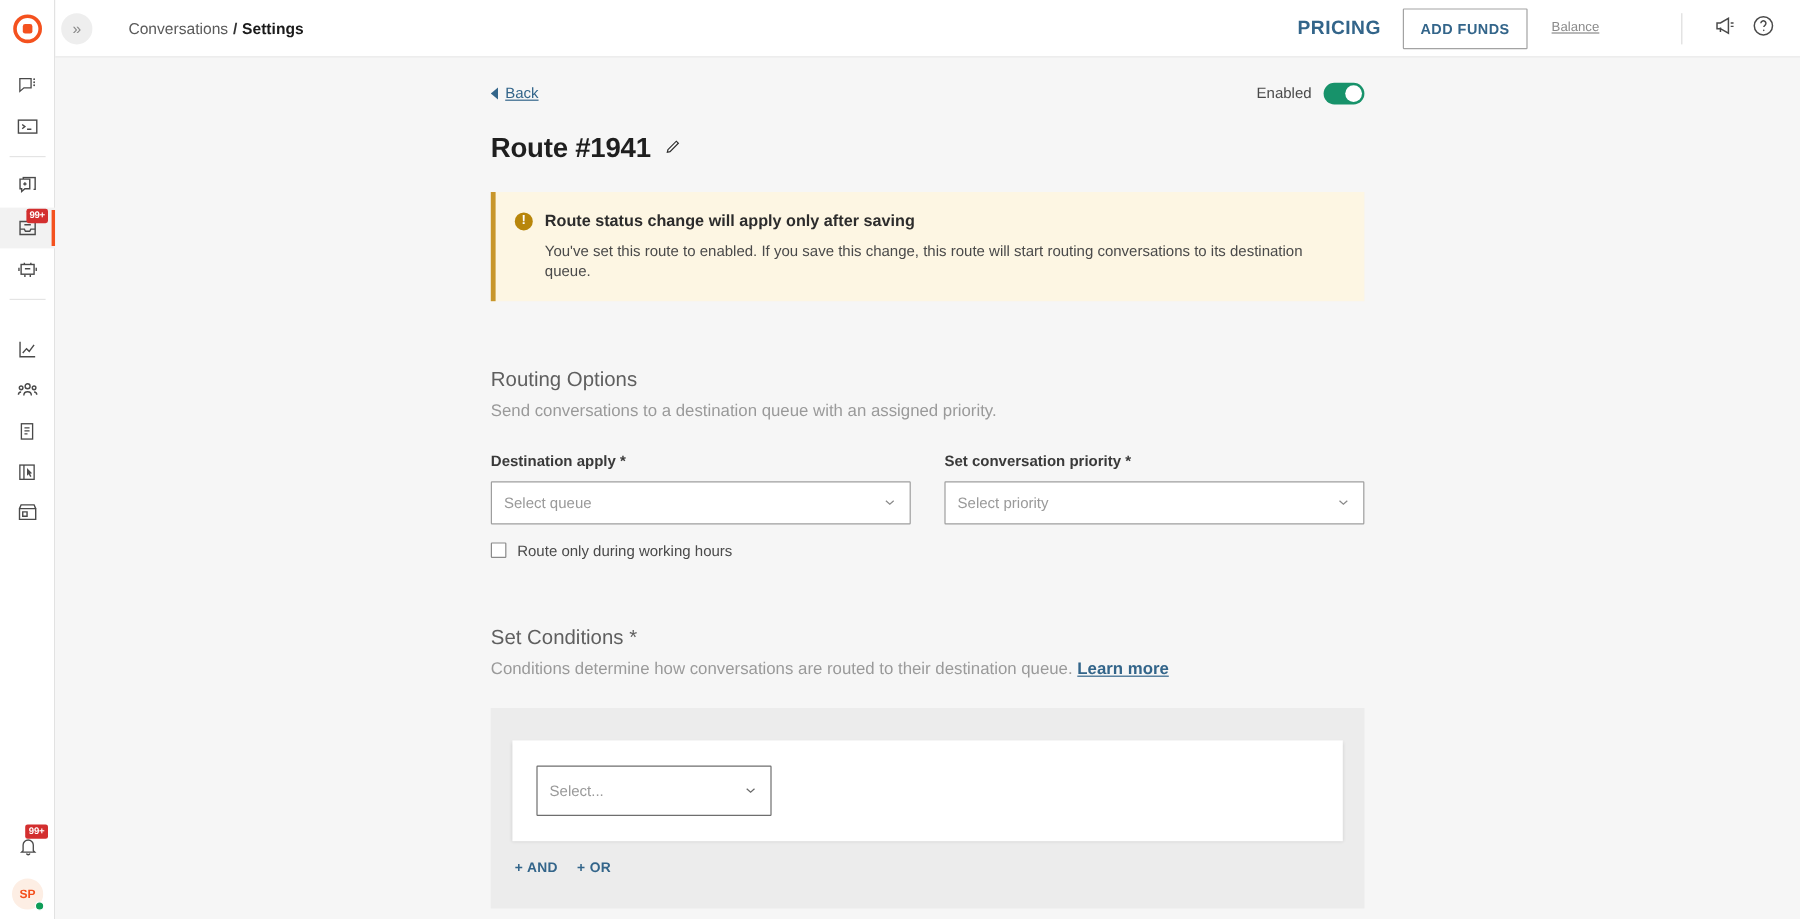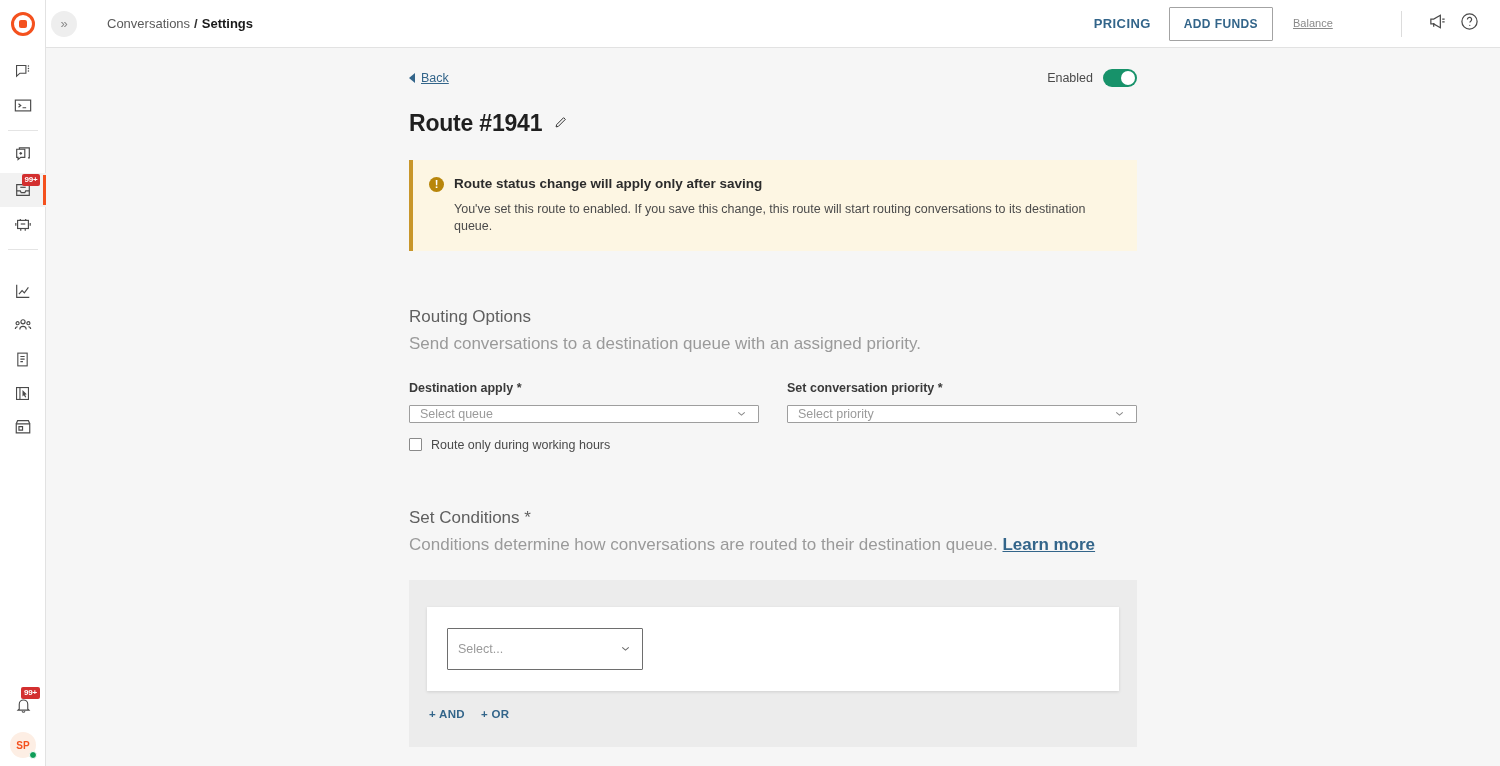--- a/index.html
+++ b/index.html
@@ -89,21 +89,21 @@
   .crumbs {
     margin-left: 30px; font-size: 13px; color: #5a5a5a;
     display: flex; gap: 4px; align-items: baseline;
   }
   .crumbs .sep { color: #333; font-weight: bold; }
   .crumbs .cur { color: #1a1a1a; font-weight: bold; }
   .header-right {
     margin-left: auto; display: flex; align-items: center; gap: 0;
   }
   .pricing-link {
-    font-size: 13px; color: #33658a; font-weight: bold;
+    font-size: 16px; color: #33658a; font-weight: bold;
     letter-spacing: 0.4px; cursor: pointer; margin-right: 18px;
   }
   .addfunds-btn {
     font-size: 12px; color: #33658a; font-weight: bold;
     letter-spacing: 0.4px;
     border: 1px solid #a3a3a3; background: #fff;
     padding: 9px 14px; cursor: pointer; border-radius: 1px;
   }
   .balance-block {
     margin-left: 20px; width: 92px;
@@ -166,28 +166,28 @@
     background: #b8860b; color: #fff; flex: 0 0 15px;
     font-size: 11px; font-weight: bold; line-height: 15px; text-align: center;
     margin-top: 1px;
   }
   .warn-title { font-size: 13.5px; font-weight: bold; color: #2c2c2c; }
   .warn-body { font-size: 12.5px; color: #4a4a4a; margin-top: 9px; margin-left: 25px; line-height: 1.35; }
 
   
   .section { margin-top: 56px; }
   .sec-title { font-size: 17px; color: #5f5f5f; font-weight: normal; }
-  .sec-sub { font-size: 17px; color: #9a9a9a; margin-top: 7px; }
+  .sec-sub { font-size: 14px; color: #9a9a9a; margin-top: 7px; }
   .sec-sub a { color: #33658a; text-decoration: underline; font-weight: bold; }
 
   .fields { display: flex; gap: 28px; margin-top: 27px; }
   .field { flex: 1; min-width: 0; }
   .field-lbl { font-size: 12.5px; color: #3a3a3a; font-weight: bold; }
   .select {
-    margin-top: 10px; height: 18px;
+    margin-top: 10px; height: 36px;
     border: 1px solid #9e9e9e; background: #fff;
     display: flex; align-items: center; padding: 0 10px;
     cursor: pointer; border-radius: 1px;
   }
   .select .ph { font-size: 12.5px; color: #9a9a9a; }
   .select .chev { margin-left: auto; color: #8a8a8a; display: flex; }
 
   .check-row { display: flex; align-items: center; gap: 9px; margin-top: 15px; cursor: pointer; }
   .checkbox {
     width: 13px; height: 13px; border: 1px solid #8a8a8a; background: #fff; border-radius: 1px;

